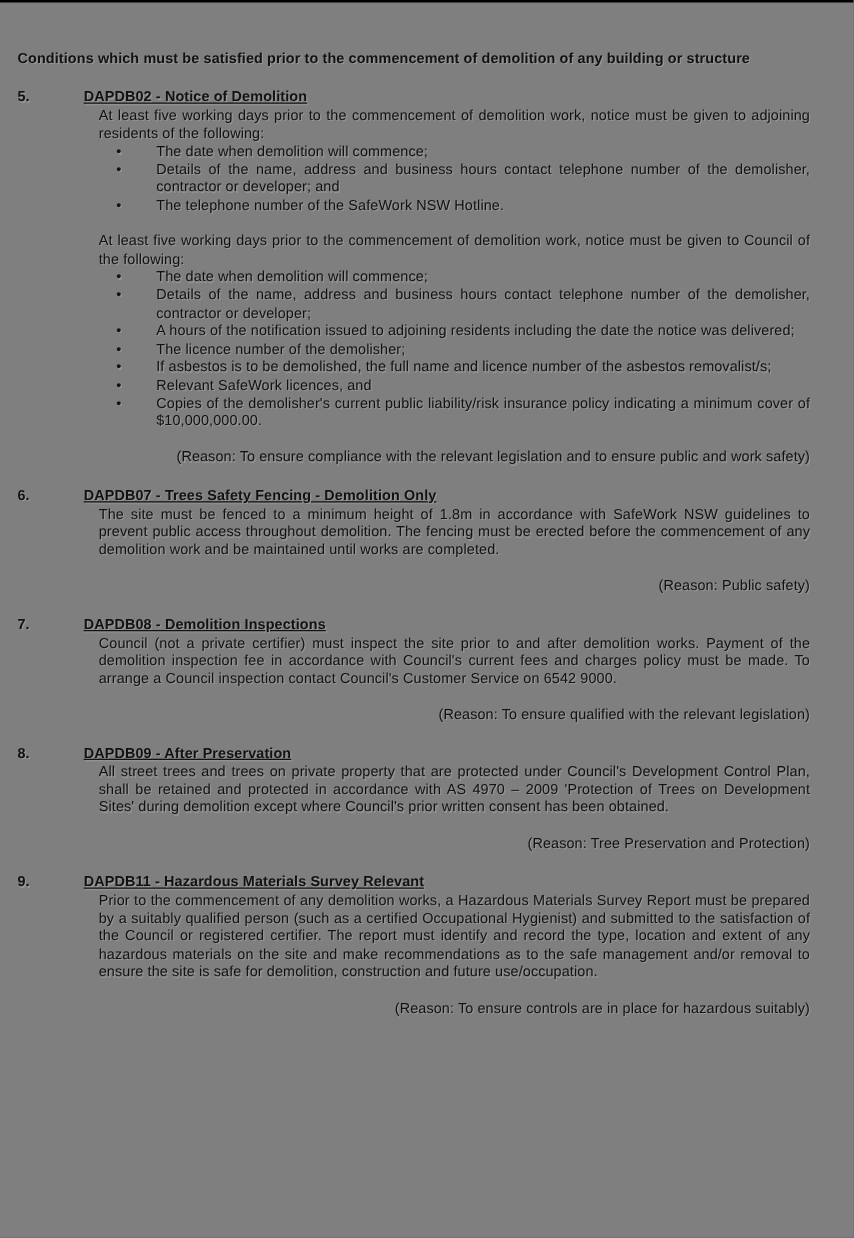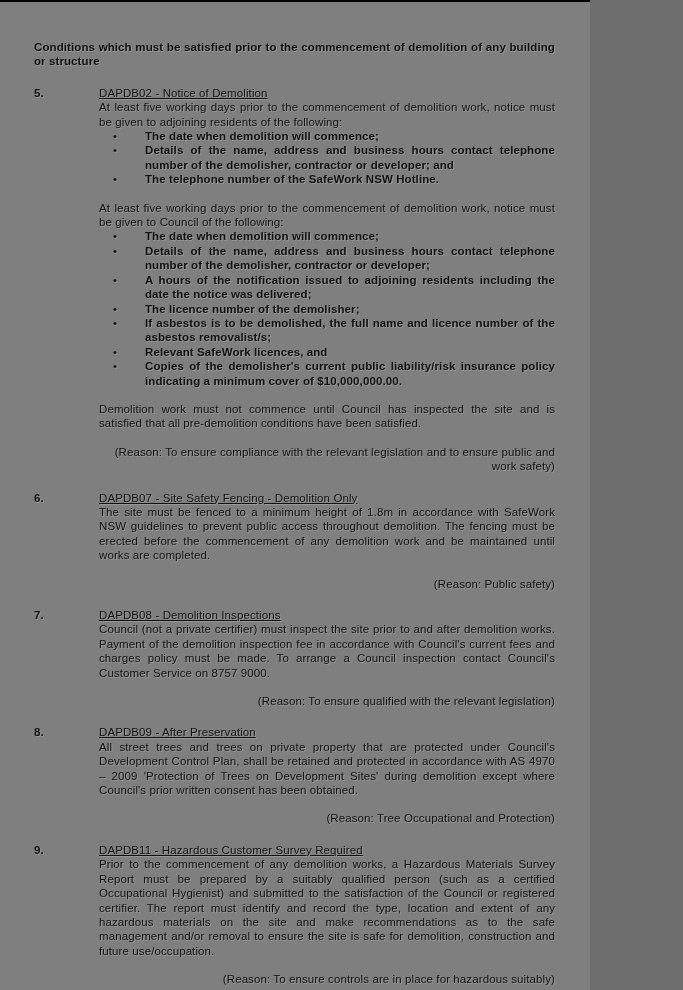--- a/index.html
+++ b/index.html
@@ -1,45 +1,45 @@
 <!DOCTYPE html>
 <html><head>
 <meta charset="utf-8">
 <style>
   html, body { margin: 0; padding: 0; background: #6e6e6e; }
   .page {
-    width: 590px;
+    width: 683px;
     height: 990px;
     background: #7f7f7f;
     box-sizing: border-box;
-    padding: 40px 35px 0 34px;
+    padding: 40px 35px 0 14px;
     position: relative;
     overflow: hidden;
     font-family: "Liberation Sans", "DejaVu Sans", sans-serif;
     font-size: 11.5px;
     line-height: 14.4px;
     color: #121212;
   }
   .scan-edge { position: absolute; top: 0; left: 0; right: 0; height: 2px; background: #000; }
   .photocopy {
     filter: blur(0.3px);
     text-shadow: 1px 1px 0 rgba(205,205,205,0.30);
     letter-spacing: 0.1px;
   }
   .doc-title { font-weight: bold; text-align: justify; }
   .item { display: flex; margin-top: 17px; }
   .item-num { width: 53px; flex: none; font-weight: bold; }
   .item-content { flex: 1; min-width: 0; }
-  .heading { font-weight: normal; text-decoration: underline; margin-left: 12px; }
+  .heading { font-weight: bold; text-decoration: underline; }
   .para { margin: 14px 0 0 12px; text-align: justify; }
   .heading + .para { margin-top: 0; }
   .bullets { margin: 0; }
   .brow { display: flex; }
   .dot { width: 32px; padding-left: 26px; flex: none; }
-  .btext { flex: 1; text-align: justify; font-weight: bold; }
+  .btext { flex: 1; text-align: justify; }
   .reason { margin-top: 14px; text-align: right; }
 </style>
 </head>
 <body>
 
 <div class="page photocopy">
   <div class="scan-edge"></div>
   <div class="doc-title">Conditions which must be satisfied prior to the commencement of demolition of any building or structure</div>
   <div id="items">
       <div class="item">
@@ -85,50 +85,49 @@
             </div>
             <div class="brow">
               <span class="dot">•</span>
               <div class="btext">Relevant SafeWork licences, and</div>
             </div>
             <div class="brow">
               <span class="dot">•</span>
               <div class="btext">Copies of the demolisher's current public liability/risk insurance policy indicating a minimum cover of $10,000,000.00.</div>
             </div>
           </div>
-          <div class="para">Demolition work must not commence until Council has inspected the site and is satisfied that all pre-demolition conditions have been satisfied.</div>
           <div class="para reason">(Reason: To ensure compliance with the relevant legislation and to ensure public and work safety)</div>
         </div>
       </div>
       <div class="item">
         <div class="item-num">6.</div>
         <div class="item-content">
-          <div class="heading">DAPDB07 - Site Safety Fencing - Demolition Only</div>
+          <div class="heading">DAPDB07 - Trees Safety Fencing - Demolition Only</div>
           <div class="para">The site must be fenced to a minimum height of 1.8m in accordance with SafeWork NSW guidelines to prevent public access throughout demolition. The fencing must be erected before the commencement of any demolition work and be maintained until works are completed.</div>
           <div class="para reason">(Reason: Public safety)</div>
         </div>
       </div>
       <div class="item">
         <div class="item-num">7.</div>
         <div class="item-content">
           <div class="heading">DAPDB08 - Demolition Inspections</div>
-          <div class="para">Council (not a private certifier) must inspect the site prior to and after demolition works. Payment of the demolition inspection fee in accordance with Council's current fees and charges policy must be made. To arrange a Council inspection contact Council's Customer Service on 8757 9000.</div>
+          <div class="para">Council (not a private certifier) must inspect the site prior to and after demolition works. Payment of the demolition inspection fee in accordance with Council's current fees and charges policy must be made. To arrange a Council inspection contact Council's Customer Service on 6542 9000.</div>
           <div class="para reason">(Reason: To ensure qualified with the relevant legislation)</div>
         </div>
       </div>
       <div class="item">
         <div class="item-num">8.</div>
         <div class="item-content">
           <div class="heading">DAPDB09 - After Preservation</div>
           <div class="para">All street trees and trees on private property that are protected under Council's Development Control Plan, shall be retained and protected in accordance with AS 4970 – 2009 'Protection of Trees on Development Sites' during demolition except where Council's prior written consent has been obtained.</div>
-          <div class="para reason">(Reason: Tree Occupational and Protection)</div>
+          <div class="para reason">(Reason: Tree Preservation and Protection)</div>
         </div>
       </div>
       <div class="item">
         <div class="item-num">9.</div>
         <div class="item-content">
-          <div class="heading">DAPDB11 - Hazardous Customer Survey Required</div>
+          <div class="heading">DAPDB11 - Hazardous Materials Survey Relevant</div>
           <div class="para">Prior to the commencement of any demolition works, a Hazardous Materials Survey Report must be prepared by a suitably qualified person (such as a certified Occupational Hygienist) and submitted to the satisfaction of the Council or registered certifier. The report must identify and record the type, location and extent of any hazardous materials on the site and make recommendations as to the safe management and/or removal to ensure the site is safe for demolition, construction and future use/occupation.</div>
           <div class="para reason">(Reason: To ensure controls are in place for hazardous suitably)</div>
         </div>
       </div>
     </div>
 </div>
 
 </body></html>

